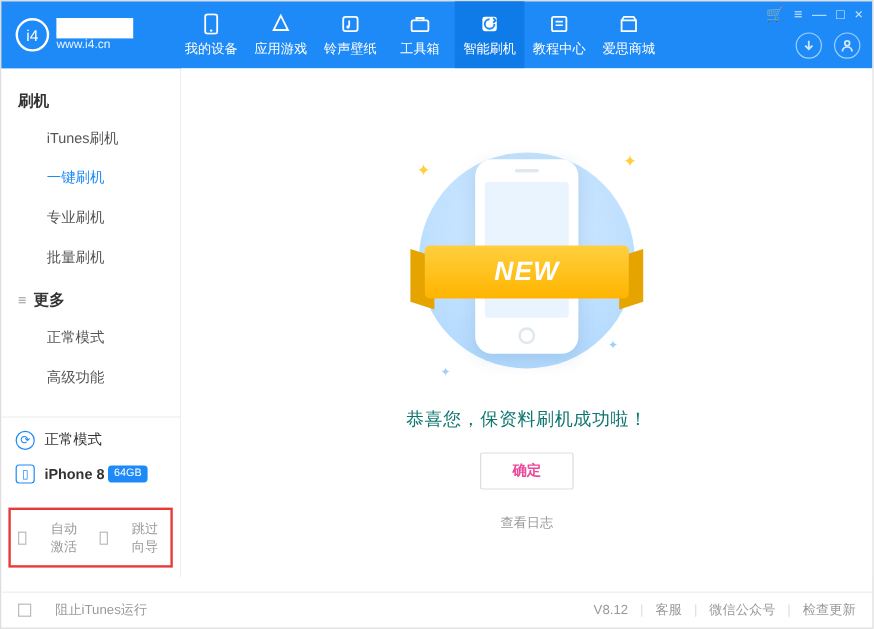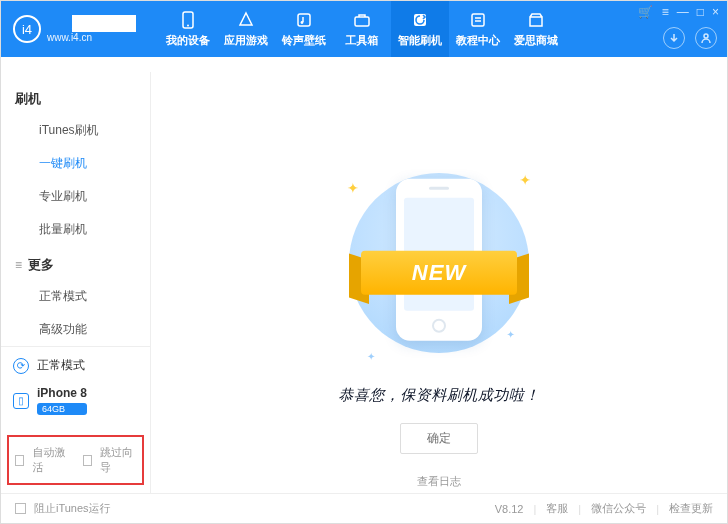--- a/index.html
+++ b/index.html
@@ -4,72 +4,72 @@
 <style>
   * { margin:0; padding:0; box-sizing:border-box; }
   body { font-family:"Microsoft YaHei","PingFang SC",Arial,sans-serif; font-size:12px; color:#333; background:#fff; }
   .app { width:728px; height:524px; border:1px solid #ddd; display:flex; flex-direction:column; overflow:hidden; position:relative; }
 
   
   .titlebar { background:#1e8af7; height:56px; display:flex; align-items:center; color:#fff; position:relative; }
   .logo { display:flex; align-items:center; gap:6px; padding:0 12px; }
   .logo-badge { width:28px; height:28px; border:2px solid #fff; border-radius:50%; display:flex; align-items:center; justify-content:center; font-weight:normal; font-size:13px; }
   .logo-text { line-height:1.15; }
-  .logo-text .main { font-size:15px; font-weight:700; letter-spacing:1px;margin-left:25px; }
+  .logo-text .main { font-size:15px; font-weight:700; letter-spacing:1px; }
   .logo-text .sub { font-size:10px; opacity:.9; }
-  .navs { display:flex; height:100%; margin-left:11px;font-weight:bold; }
+  .navs { display:flex; height:100%; margin-left:24px; }
   .nav { width:58px; display:flex; flex-direction:column; align-items:center; justify-content:center; gap:4px; cursor:pointer; position:relative; }
   .nav.active { background:#0f7be8; }
   .nav .ni { width:18px; height:18px; display:flex; align-items:center; justify-content:center; }
   .nav .nl { font-size:11px; }
   .win-ctrls { position:absolute; top:4px; right:8px; display:flex; gap:8px; color:#cfe7ff; font-size:12px; }
   .win-ctrls span { cursor:pointer; }
   .top-right { position:absolute; right:10px; bottom:8px; display:flex; gap:10px; }
   .circ-btn { width:22px; height:22px; border:1.5px solid #9fcffc; border-radius:50%; display:flex; align-items:center; justify-content:center; color:#cfe7ff; cursor:pointer; }
 
   
-  .body { flex:1; display:flex; min-height:0;align-items:flex-end; }
+  .body { flex:1; display:flex; min-height:0; }
   .sidebar { width:150px; border-right:1px solid #eee; display:flex; flex-direction:column; }
   .side-scroll { flex:1; overflow:auto; padding-top:8px; }
   .section-h { display:flex; align-items:center; gap:6px; padding:10px 14px 6px; font-size:13px; color:#333; font-weight:600; }
   .sec-icon { font-size:12px; color:#999; }
   .side-item { padding:8px 14px 8px 38px; font-size:12px; color:#555; cursor:pointer; }
   .side-item.active { color:#1e8af7; }
   .side-bottom { border-top:1px solid #eee; padding:10px 8px; display:flex; flex-direction:column; gap:12px; }
   .mode-row, .device-row { display:flex; align-items:center; gap:8px; padding-left:4px; }
   .mode-ico, .dev-ico { width:16px; height:16px; border:1.5px solid #1e8af7; border-radius:50%; display:flex; align-items:center; justify-content:center; color:#1e8af7; font-size:10px; }
   .dev-ico { border-radius:3px; }
   .cap-badge { margin-left:0px; font-size:9px; background:#1e8af7; color:#fff; padding:1px 5px; border-radius:3px; display:inline-block; }
   .sub-checks { border:2px solid #e63b3b; margin:10px 6px 8px 6px; padding:8px 6px; display:flex; gap:14px; }
-  .sub-check { display:flex; align-items:center; gap:8px; color:#999; font-size:11px; }
+  .sub-check { display:flex; align-items:center; gap:20px; color:#999; font-size:11px; }
   .chk { width:11px; height:11px; border:1px solid #bbb; background:#fff; display:inline-block; }
 
   
   .main { flex:1; background:#fff; position:relative; display:flex; flex-direction:column; }
   .illus-wrap { flex:1; display:flex; flex-direction:column; align-items:center; justify-content:center; gap:18px; padding:20px 0 0; }
   .illus { position:relative; width:200px; height:210px; }
   .disc { position:absolute; left:50%; top:50%; transform:translate(-50%,-50%); width:180px; height:180px; border-radius:50%; background:radial-gradient(circle at 50% 35%, #d6ecff 0%, #bfe0ff 55%, #a9d5fc 100%); }
   .phone { position:absolute; left:50%; top:50%; transform:translate(-50%,-52%); width:86px; height:162px; background:#fff; border-radius:14px; box-shadow:0 4px 14px rgba(30,80,140,.15); display:flex; flex-direction:column; align-items:center; padding:8px 0; }
   .phone .spk { width:20px; height:3px; background:#dfe7ef; border-radius:2px; }
   .phone .scr { flex:1; width:70px; background:#eaf4ff; margin:8px 0; border-radius:3px; }
   .phone .hb { width:14px; height:14px; border:2px solid #dfe7ef; border-radius:50%; }
   .ribbon { position:absolute; left:50%; top:50%; transform:translate(-50%,-28%); }
-  .ribbon .band { width:156px; height:44px; background:linear-gradient(#ffcf3e,#ffb400); border-radius:4px; display:flex; align-items:center; justify-content:center; color:#fff; font-weight:800; font-size:22px; letter-spacing:1px; font-style:italic; position:relative; }
+  .ribbon .band { width:170px; height:44px; background:linear-gradient(#ffcf3e,#ffb400); border-radius:4px; display:flex; align-items:center; justify-content:center; color:#fff; font-weight:800; font-size:22px; letter-spacing:1px; font-style:italic; position:relative; }
   .ribbon .band:before, .ribbon .band:after { content:""; position:absolute; top:6px; width:20px; height:44px; background:#e6a400; z-index:-1; }
   .ribbon .band:before { left:-12px; transform:skewY(18deg); }
   .ribbon .band:after { right:-12px; transform:skewY(-18deg); }
   .spark { position:absolute; color:#ffcf3e; font-size:14px; }
   .s1 { left:8px; top:22px; } .s2 { right:8px; top:14px; } .s3 { left:28px; bottom:6px; font-size:10px; color:#9fcffc;} .s4 { right:24px; bottom:28px; font-size:10px; color:#9fcffc;}
 
-  .succ-msg { font-size:15px; color:#0f172a; letter-spacing:.5px;font-style:italic; }
-  .ok-btn { border:1px solid #ddd; background:#fff; padding:6px 26px; font-size:12px; color:#737373; cursor:pointer; border-radius:2px; }
+  .succ-msg { font-size:15px; color:#0f766e; letter-spacing:.5px; }
+  .ok-btn { border:1px solid #ddd; background:#fff; padding:6px 26px; font-size:12px; color:#ec4899; cursor:pointer; border-radius:2px;font-weight:bold; }
   .log-link { color:#999; font-size:11px; text-decoration:none; margin-top:2px; margin-bottom:4px; cursor:pointer; }
 
   
-  .statusbar { height:30px; border-top:1px solid #eee; display:flex; align-items:center; justify-content:space-between; padding:0 14px; font-size:11px; color:#999; }
+  .statusbar { height:30px; border-top:1px solid #eee; display:flex; align-items:center; justify-content:space-between; padding:0 14px; font-size:11px; color:#999;margin-top:12px; }
   .status-left { display:flex; align-items:center; gap:6px; }
   .status-right { display:flex; align-items:center; gap:10px; }
   .sep { color:#ddd; }
 
   svg { display:block; }
 </style>
 </head>
 <body>
 
 <div class="app">
@@ -192,21 +192,21 @@
         <div class="side-item">高级功能</div>
       </div>
 
       <div class="side-bottom">
         <div class="mode-row">
           <span class="mode-ico">⟳</span>
           <span>正常模式</span>
         </div>
         <div class="device-row">
           <span class="dev-ico">▯</span>
-          <span style="display:flex;flex-direction:column;gap:3px">
+          <span style="display:flex;flex-direction:row;gap:3px">
             <span style="font-weight:600;">iPhone 8</span>
             <span class="cap-badge">64GB</span>
           </span>
         </div>
       </div>
 
       <div class="sub-checks">
         <label class="sub-check">
           <span class="chk"></span>
           <span>自动激活</span>

